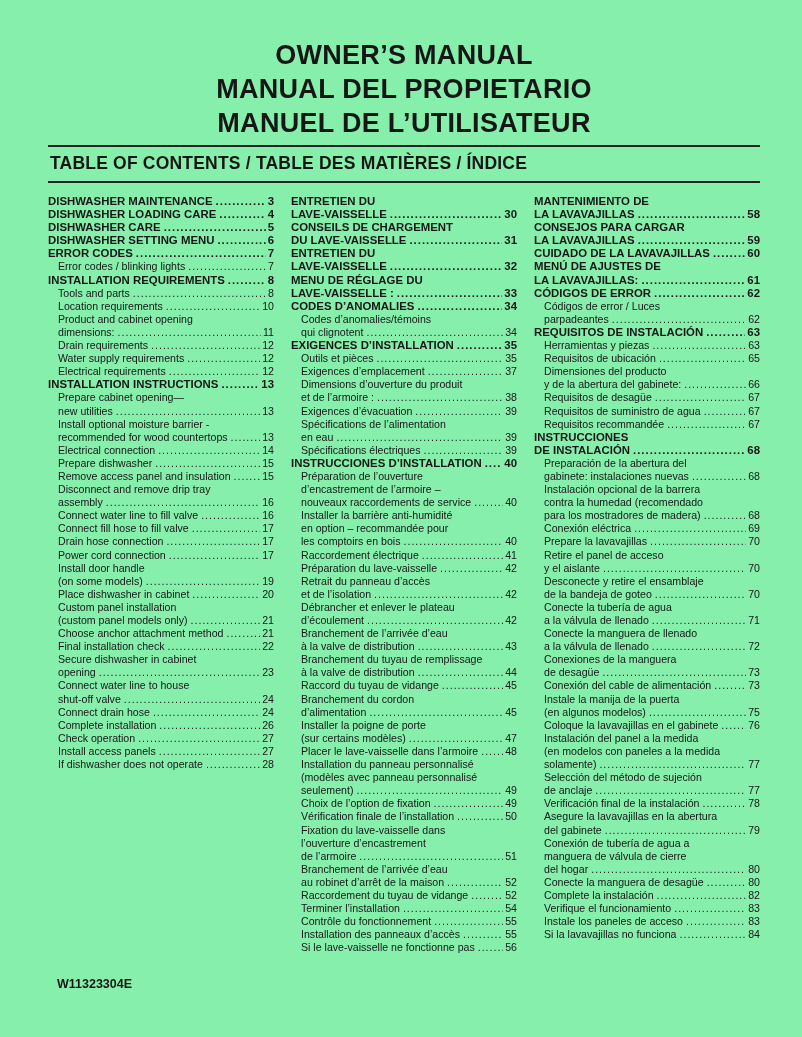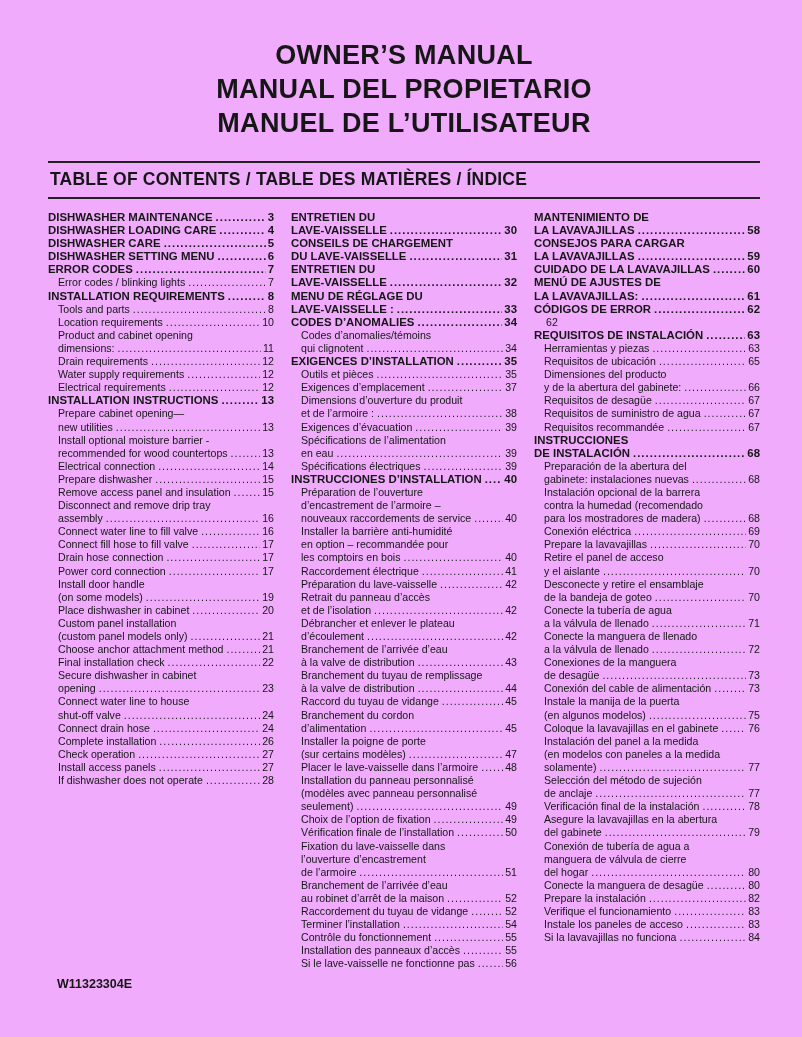--- a/index.html
+++ b/index.html
@@ -6,33 +6,33 @@
   html, body { background: #ffffff; }
   body {
     font-family: "Liberation Sans", sans-serif;
     color: #161616;
     -webkit-font-smoothing: antialiased;
   }
   .page {
     position: relative;
     width: 802px;
     height: 1037px;
-    background: #f0abfc;
+    background: #86efac;
     padding: 32px 42px 28px 48px;
     overflow: hidden;
   }
   .titles { text-align: center; margin-top: 6px; }
   .titles h1 {
     font-size: 27px;
     line-height: 34px;
     font-weight: bold;
     letter-spacing: 0.3px;
   }
   .toc-header {
-    margin-top: 21px;
+    margin-top: 5px;
     border-top: 2px solid #222222;
     border-bottom: 2px solid #222222;
     padding: 6px 2px 7px 2px;
   }
   .toc-header h2 {
     font-size: 17.5px;
     font-weight: bold;
     letter-spacing: 0.2px;
   }
   .columns {
@@ -434,20 +434,22 @@
         <div class="entry head">
           <span class="entry-text">MENÚ DE AJUSTES DE
 LA LAVAVAJILLAS:</span>
           <span class="entry-page">61</span>
         </div>
         <div class="entry head">
           <span class="entry-text">CÓDIGOS DE ERROR</span>
           <span class="entry-page">62</span>
         </div>
         <div class="entry sub">
+          <span class="entry-text">Códigos de error / Luces
+parpadeantes</span>
           <span class="entry-page">62</span>
         </div>
         <div class="entry head">
           <span class="entry-text">REQUISITOS DE INSTALACIÓN</span>
           <span class="entry-page">63</span>
         </div>
         <div class="entry sub">
           <span class="entry-text">Herramientas y piezas</span>
           <span class="entry-page">63</span>
         </div>
@@ -558,21 +560,21 @@
           <span class="entry-text">Conexión de tubería de agua a
 manguera de válvula de cierre
 del hogar</span>
           <span class="entry-page">80</span>
         </div>
         <div class="entry sub">
           <span class="entry-text">Conecte la manguera de desagüe</span>
           <span class="entry-page">80</span>
         </div>
         <div class="entry sub">
-          <span class="entry-text">Prepare la instalación</span>
+          <span class="entry-text">Complete la instalación</span>
           <span class="entry-page">82</span>
         </div>
         <div class="entry sub">
           <span class="entry-text">Verifique el funcionamiento</span>
           <span class="entry-page">83</span>
         </div>
         <div class="entry sub">
           <span class="entry-text">Instale los paneles de acceso</span>
           <span class="entry-page">83</span>
         </div>

